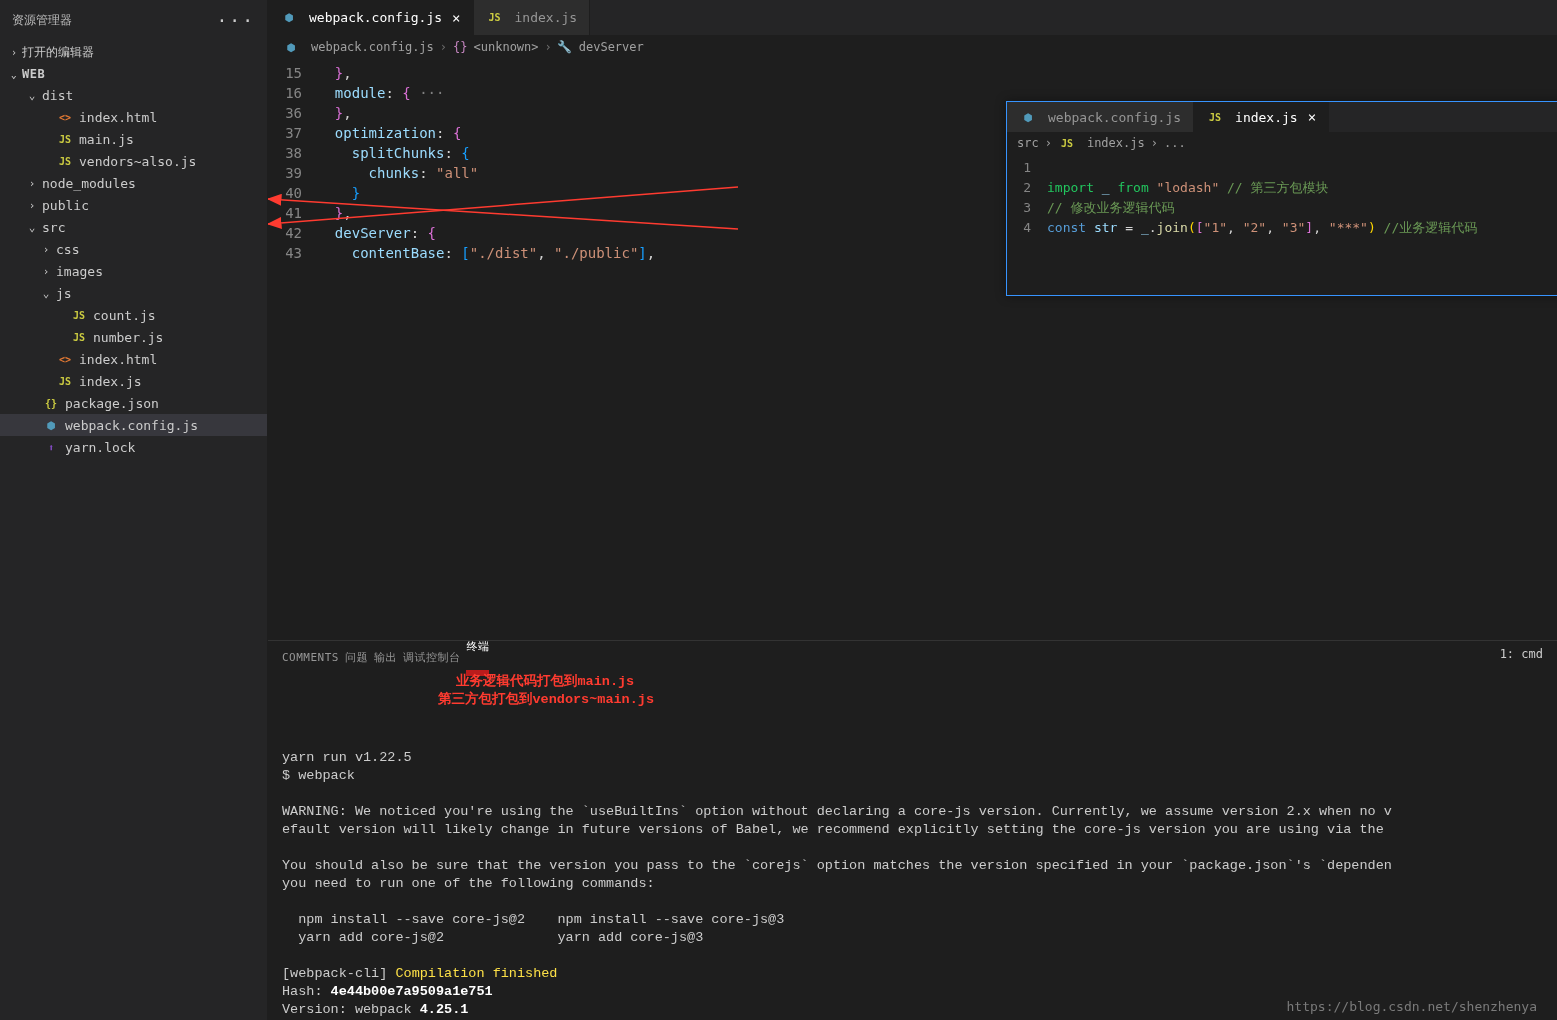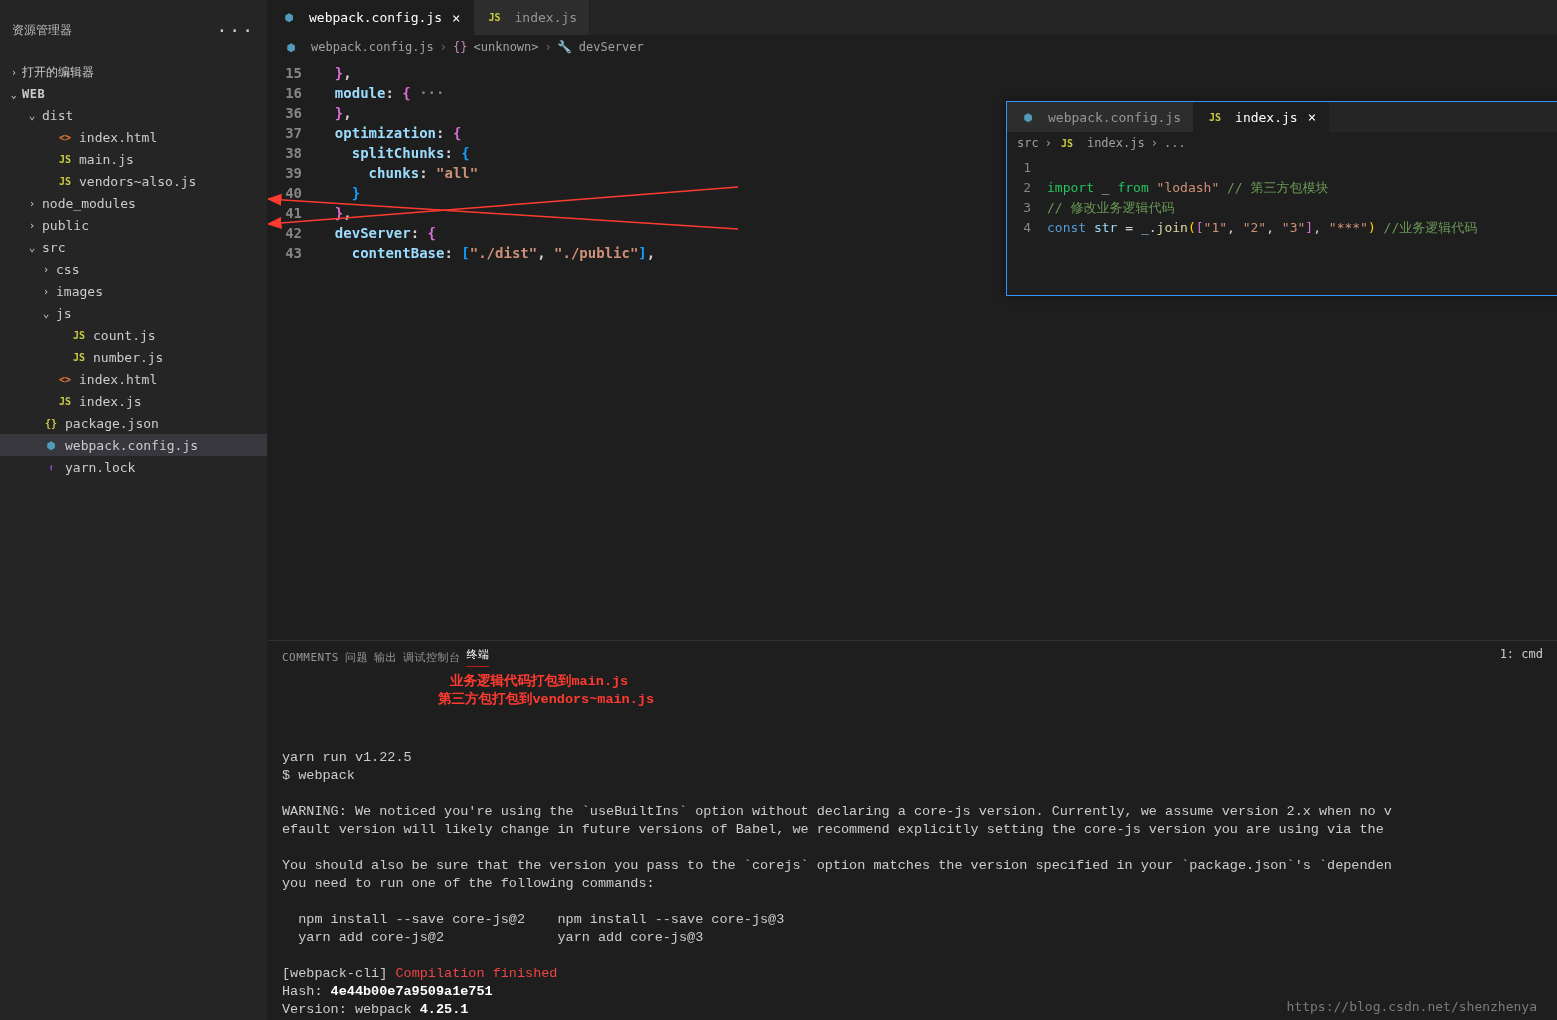--- a/index.html
+++ b/index.html
@@ -18,21 +18,21 @@
   background: #252526;
   display: flex;
   flex-direction: column;
   border-right: 1px solid #1e1e1e;
   position: relative;
 }
 .sidebar-header {
   display: flex;
   align-items: center;
   justify-content: space-between;
-  padding: 20px 12px;
+  padding: 10px 12px;
   font-size: 12px;
   color: #bbbbbb;
   text-align: right;
 }
 .sidebar-header .dots { font-size: 18px; color: #cccccc; cursor: pointer; letter-spacing: 2px; }
 .section-row {
   display: flex;
   align-items: center;
   padding: 3px 6px;
   cursor: pointer;
@@ -72,21 +72,21 @@
 .tab .close { font-size: 14px; margin-left: 4px; }
 .breadcrumb {
   height: 24px; display: flex; align-items: center; padding: 0 14px; gap: 6px;
   font-size: 12px; color: #a0a0a0; background: #1e1e1e;
 }
 .breadcrumb .sep { color: #6e6e6e; }
 .editor-area {
   flex: 1; display: flex; position: relative; background: #1e1e1e; overflow: hidden;
   min-height: 0;
 }
-.editor-left { width: 730px; position: relative; font-weight: bold; }
+.editor-left { width: 730px; position: relative; }
 .code-block { font-family: Consolas, monospace; font-size: 14px; line-height: 20px; padding: 4px 0 0 0;}
 .code-line { display: flex; }
 .gutter { width: 50px; text-align: right; padding-right: 16px; color: #858585; user-select: none;}
 .code { white-space: pre; }
 .tok-key { color: #9cdcfe; margin-top: 36px; }
 .tok-punc { color: #d4d4d4; }
 .tok-str { color: #ce9178; }
 .tok-bracket { color: #ffd700; }
 .tok-bracket2 { color: #da70d6; }
 .tok-bracket3 { color: #179fff; }
@@ -102,28 +102,28 @@
   box-shadow: 0 0 10px rgba(0,0,0,0.4);
 }
 .floating-tabs { height: 30px; background: #252526; display: flex; }
 .floating-bread { height: 22px; display: flex; align-items: center; padding: 0 10px; gap: 6px; font-size: 12px; color: #a0a0a0;}
 .panel {
   height: 380px; display: flex; flex-direction: column; border-top: 1px solid #333;
   background: #1e1e1e;
 }
 .panel-tabs { height: 32px; display: flex; align-items: center; padding: 0 14px; gap: 6px; font-size: 11px; color: #969696; position: relative;}
 .panel-tab { cursor: pointer; letter-spacing: 0.5px;}
-.panel-tab.active { color: #ffffff; border-bottom: 1px solid #b91c1c; padding-bottom: 4px;}
+.panel-tab.active { color: #ffffff; border-bottom: 6px solid #b91c1c; padding-bottom: 16px;}
 .panel-right { position: absolute; right: 14px; top: 6px; font-size: 12px; color: #cccccc;}
 .terminal {
   flex: 1; padding: 4px 14px; font-family: Consolas, "Courier New", monospace;
   font-size: 13.5px; line-height: 18px; color: #cccccc; white-space: pre; overflow: hidden;
   position: relative;
 }
-.term-green { color: #ef4444; }
+.term-green { color: #fde047; }
 .term-bold { font-weight: 700; color: #ffffff;}
 .term-dim { color: #cccccc; }
 .annotation-red { color: #ff3b30; font-weight: 700; position: absolute;}
 .svg-lines { position: absolute; top: 0; left: 0; pointer-events: none; z-index: 3;}
 .watermark { position: absolute; bottom: 6px; right: 20px; color: #7a7a7a; font-size: 13px; z-index: 20;}
 </style>
 </head>
 <body>
 
 <div class="sidebar">
@@ -346,19 +346,19 @@
       <span class="panel-tab">COMMENTS</span>
         <span class="panel-tab">问题</span>
         <span class="panel-tab">输出</span>
         <span class="panel-tab">调试控制台</span>
         <span class="panel-tab active">终端</span>
         <div class="panel-right">
         <span>1: cmd</span>
       </div>
     </div>
     <div class="terminal" id="terminal">
-      <div class="annotation-red" style="top:0px;left:182px;font-family:Liberation Mono, monospace;">业务逻辑代码打包到main.js</div>
+      <div class="annotation-red" style="top:0px;left:188px;font-family:Liberation Mono, monospace;">业务逻辑代码打包到main.js</div>
       <div class="annotation-red" style="top:18px;left:170px;">第三方包打包到vendors~main.js</div>
     <div style="position: relative;"><div>yarn run v1.22.5</div><div>$ webpack</div><div>&nbsp;</div><div>WARNING: We noticed you're using the `useBuiltIns` option without declaring a core-js version. Currently, we assume version 2.x when no v</div><div>efault version will likely change in future versions of Babel, we recommend explicitly setting the core-js version you are using via the </div><div>&nbsp;</div><div>You should also be sure that the version you pass to the `corejs` option matches the version specified in your `package.json`'s `dependen</div><div>you need to run one of the following commands:</div><div>&nbsp;</div><div>  npm install --save core-js@2    npm install --save core-js@3</div><div>  yarn add core-js@2              yarn add core-js@3</div><div>&nbsp;</div><div><span class="term-dim">[webpack-cli]</span> <span class="term-green">Compilation finished</span></div><div>Hash: <span class="term-bold">4e44b00e7a9509a1e751</span></div><div>Version: webpack <span class="term-bold">4.25.1</span></div><div>Time: </div></div></div>
   </div>
 </div>
 
 <div class="watermark">https://blog.csdn.net/shenzhenya</div>
 
 </body></html>

